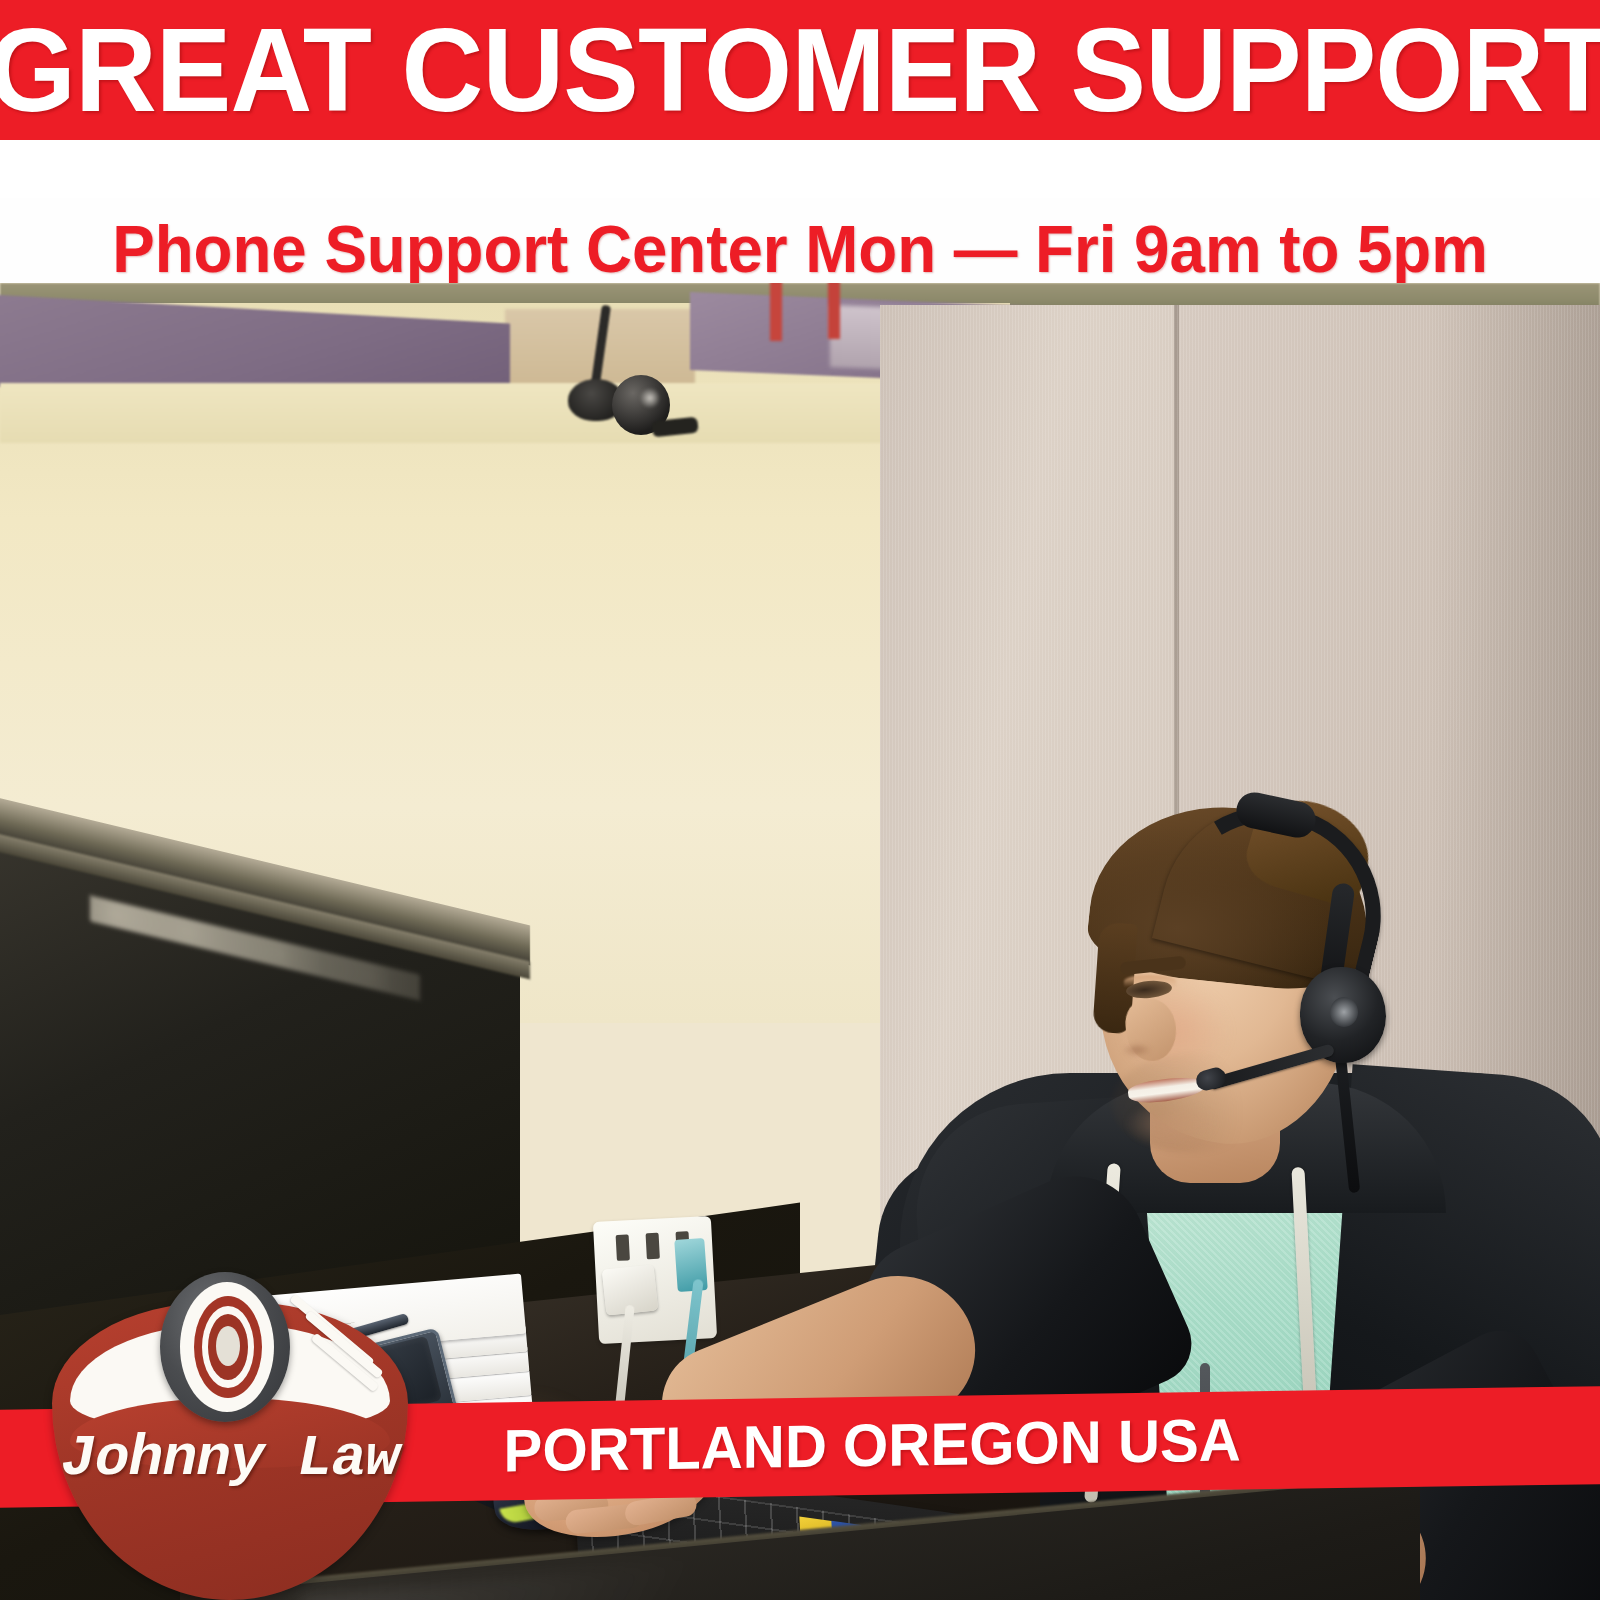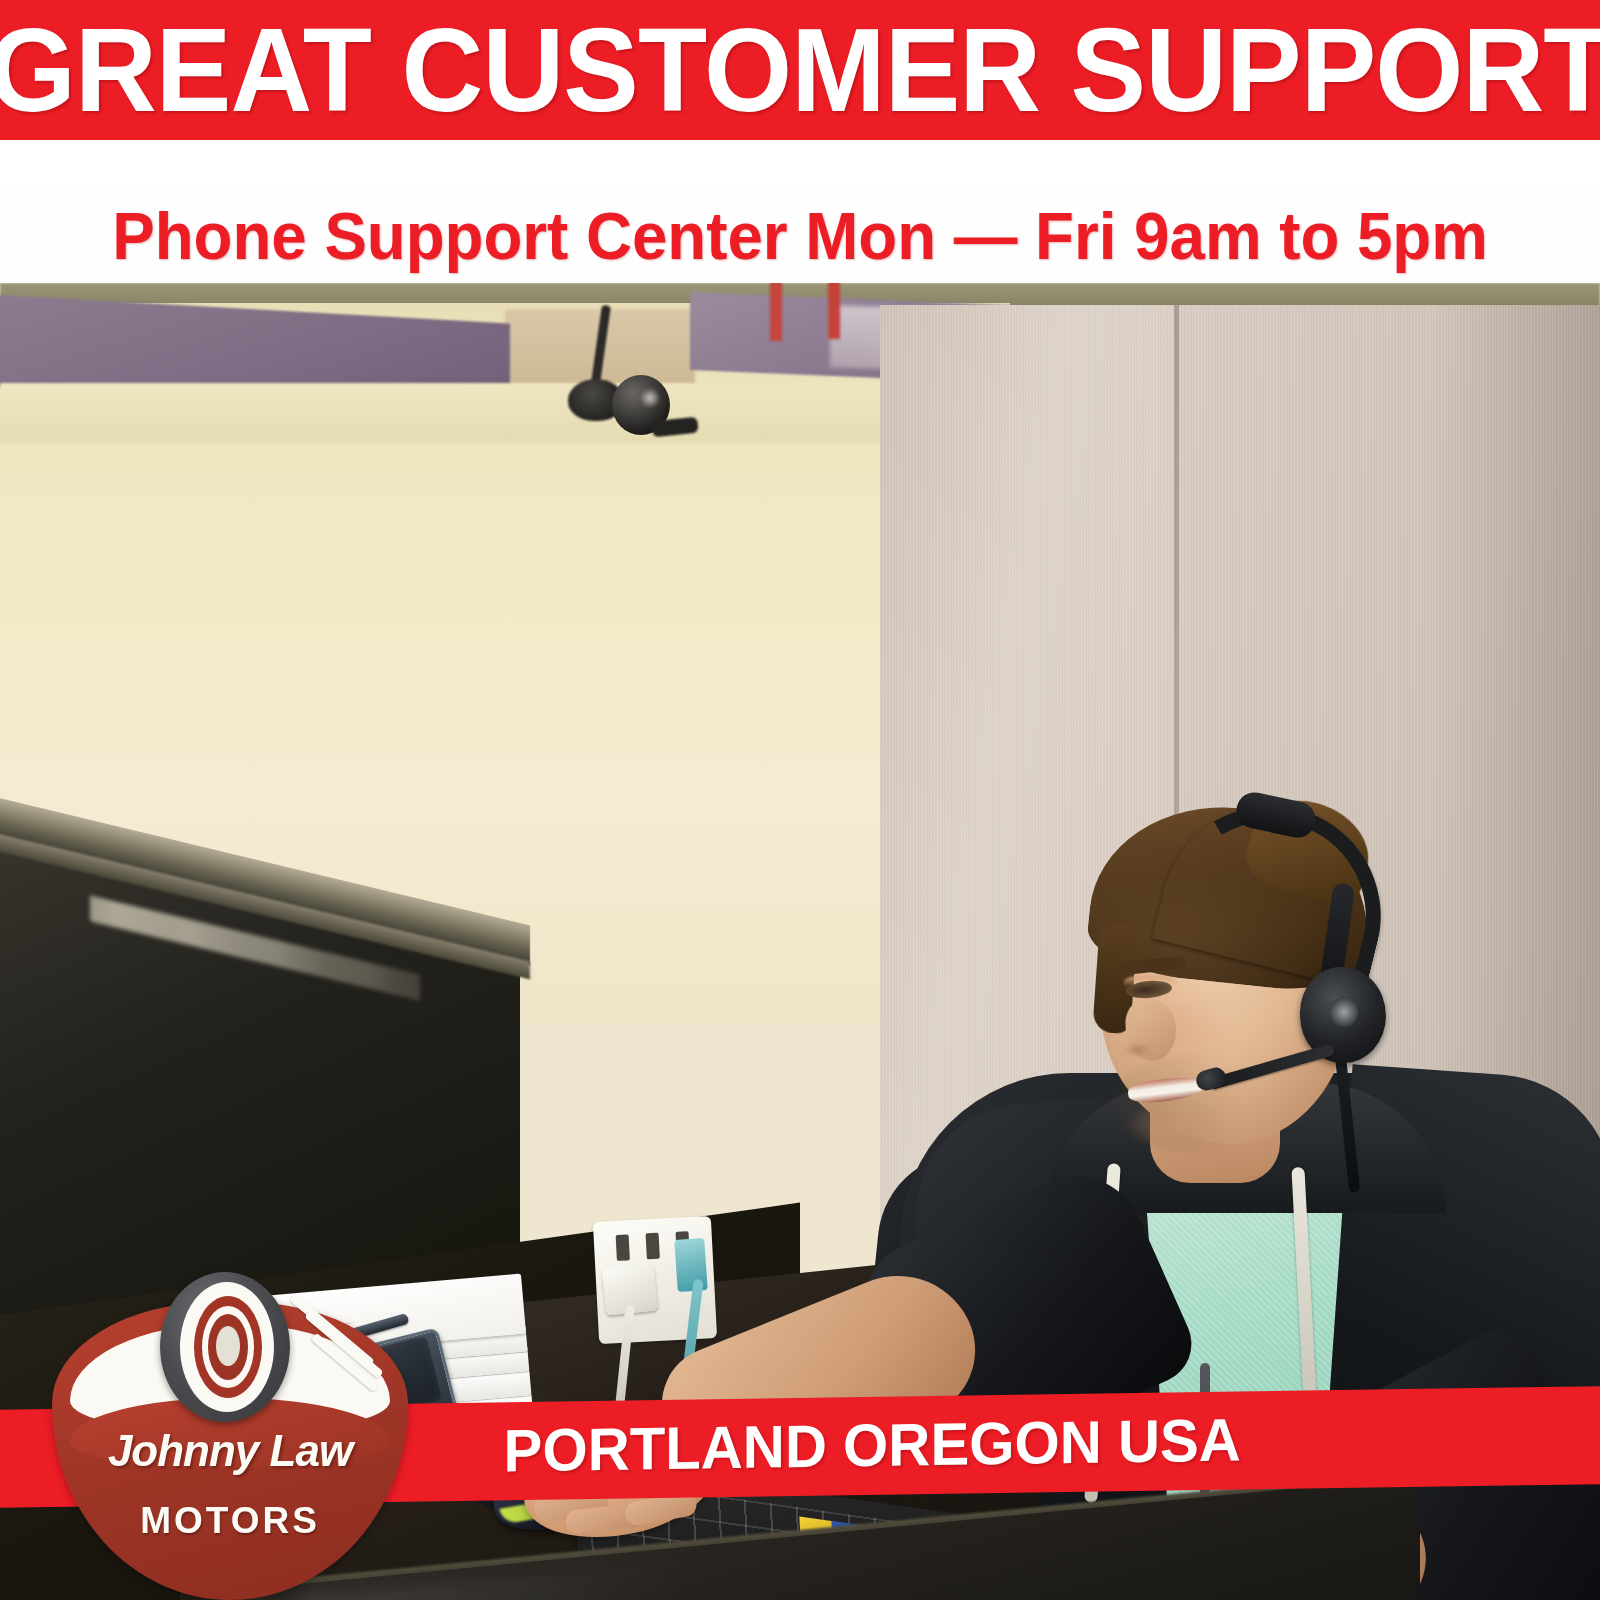--- a/index.html
+++ b/index.html
@@ -24,21 +24,21 @@
     font-size:118px;
     letter-spacing:-1px;
     line-height:1;
     transform:scaleX(0.96);
     text-shadow:2px 2px 3px rgba(120,0,0,.35);
     white-space:nowrap;
   }
 
   
   .hdr-white{
-    position:absolute;left:0;top:185px;width:1600px;height:101px;
+    position:absolute;left:0;top:198px;width:1600px;height:101px;
     background:#FEFEFE;
     display:flex;align-items:center;justify-content:center;
   }
   .hdr-white-txt{
     color:#ED1D26;
     font-weight:bold;
     font-size:67px;
     line-height:1;
     transform:scaleX(0.95);
     white-space:nowrap;
@@ -686,24 +686,24 @@
     background:#e4e0d6;border-radius:50%;
   }
   .logo-line{
     position:absolute;background:#fbf9f4;border-radius:4px;
     box-shadow:0 1px 2px rgba(0,0,0,.22);
   }
   .logo-script{
     position:absolute;left:0;top:178px;width:356px;
     text-align:center;
     color:#fdfbf6;
-    font-family:Liberation Sans, sans-serif;
+    font-family:Liberation Mono, monospace;
     font-style:italic;
     font-weight:bold;
-    font-size:44px;
+    font-size:58px;
     letter-spacing:-1px;
     text-shadow:2px 2px 3px rgba(60,10,0,.45);
   }
   .logo-motors{
     position:absolute;left:0;top:252px;width:356px;
     text-align:center;
     color:#fdfbf6;
     font-weight:bold;
     font-size:37px;
     letter-spacing:3px;
@@ -870,16 +870,15 @@
     <div class="logo-line" style="left:252px;top:110px;width:82px;height:9px;transform:rotate(40deg);"></div>
 
     <div class="logo-tire"></div>
     <div class="logo-tire-white"></div>
     <div class="logo-tire-r1"></div>
     <div class="logo-tire-r2"></div>
     <div class="logo-tire-r3"></div>
     <div class="logo-tire-r4"></div>
 
     <div class="logo-script">Johnny Law</div>
-    <div class="logo-motors">MOTORS</div>
   </div>
 
 </div>
 
 </body></html>

